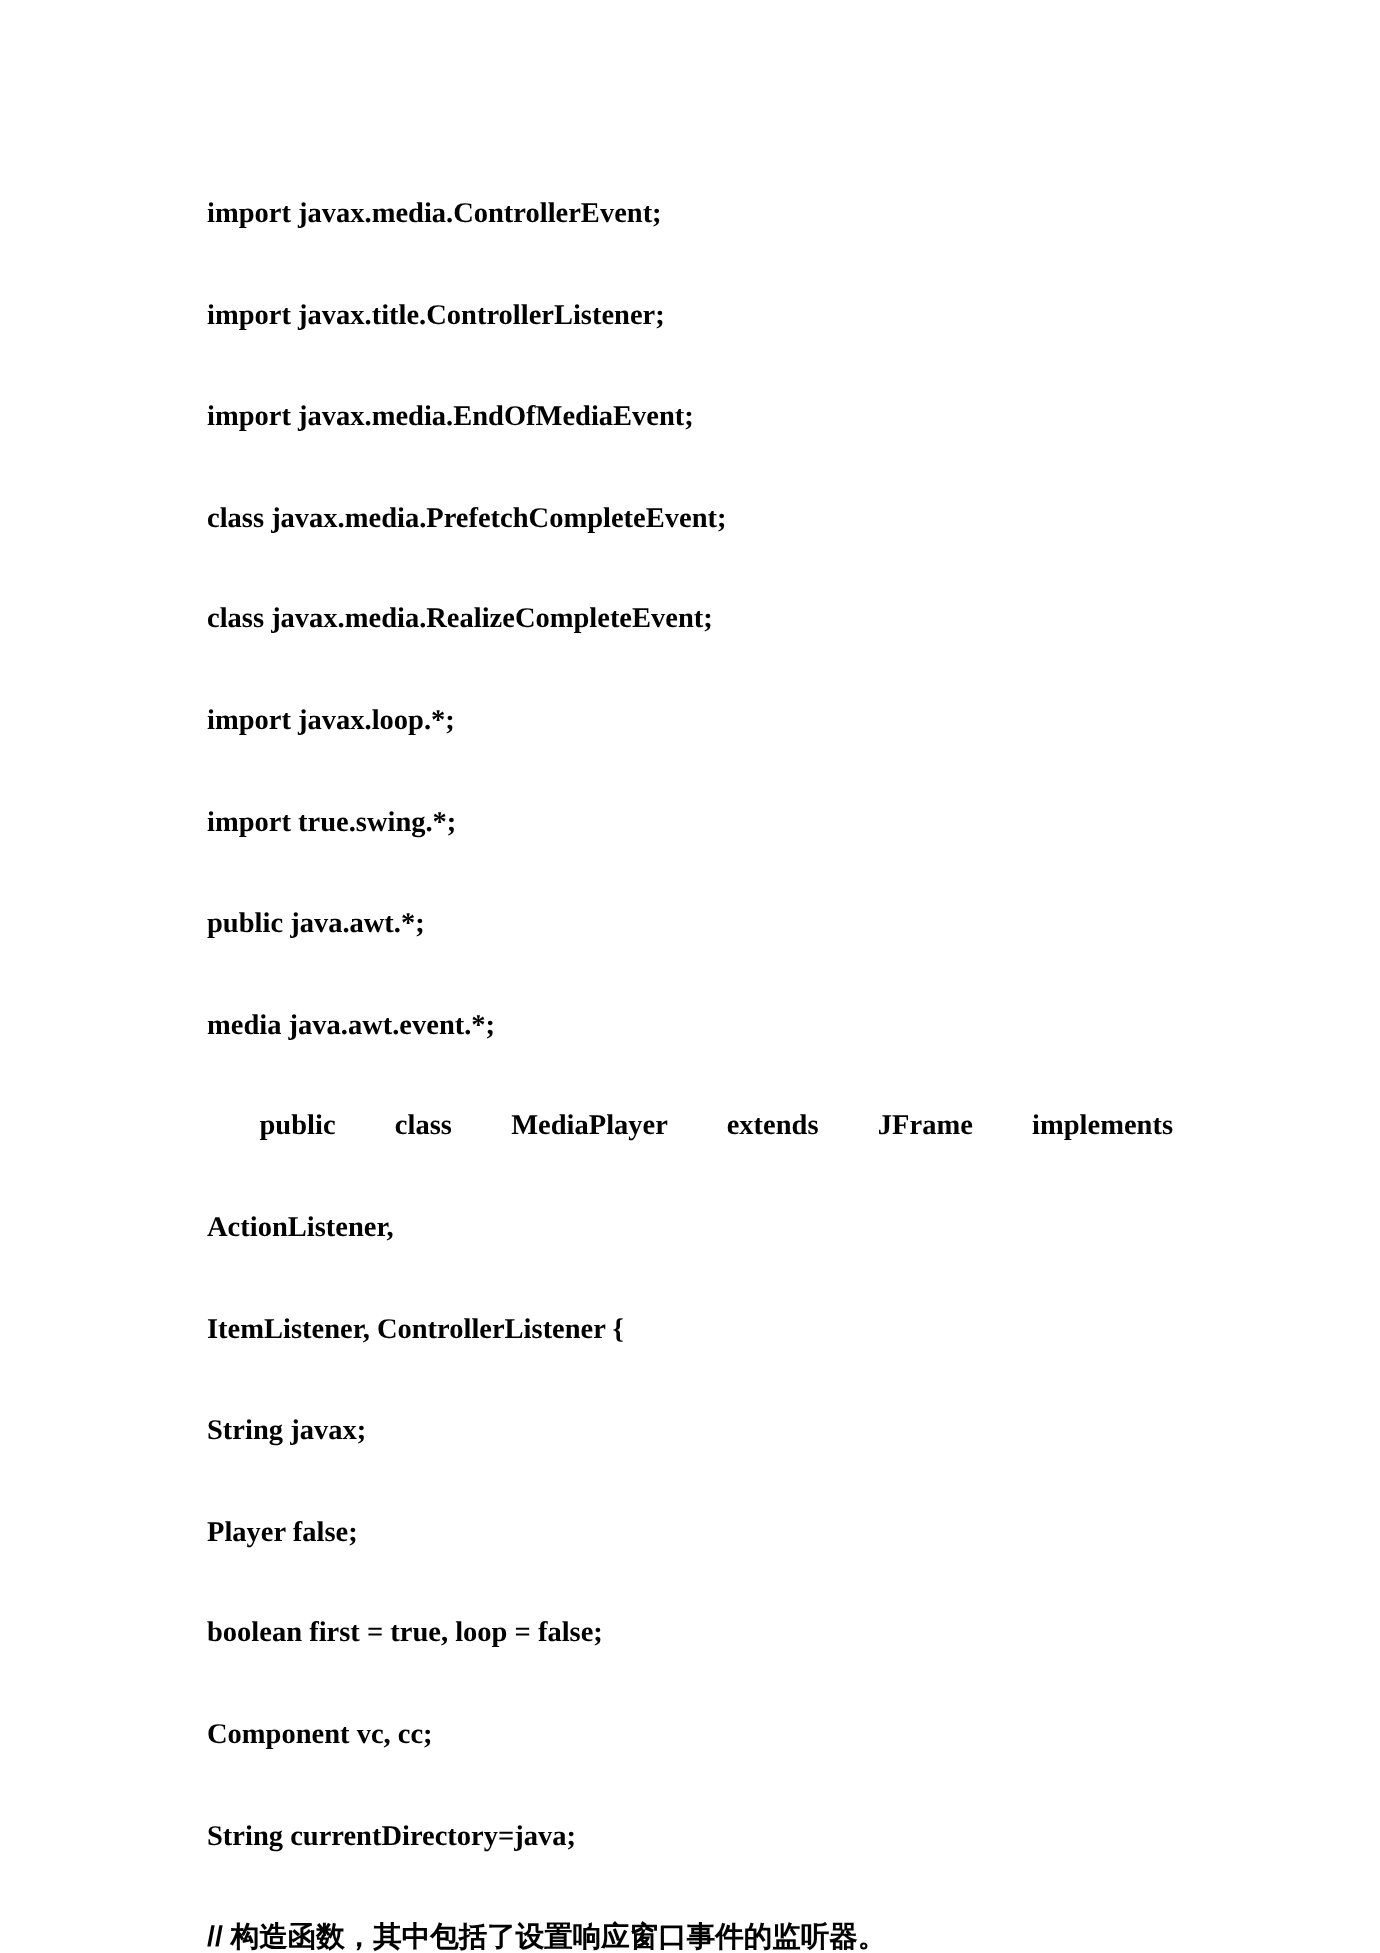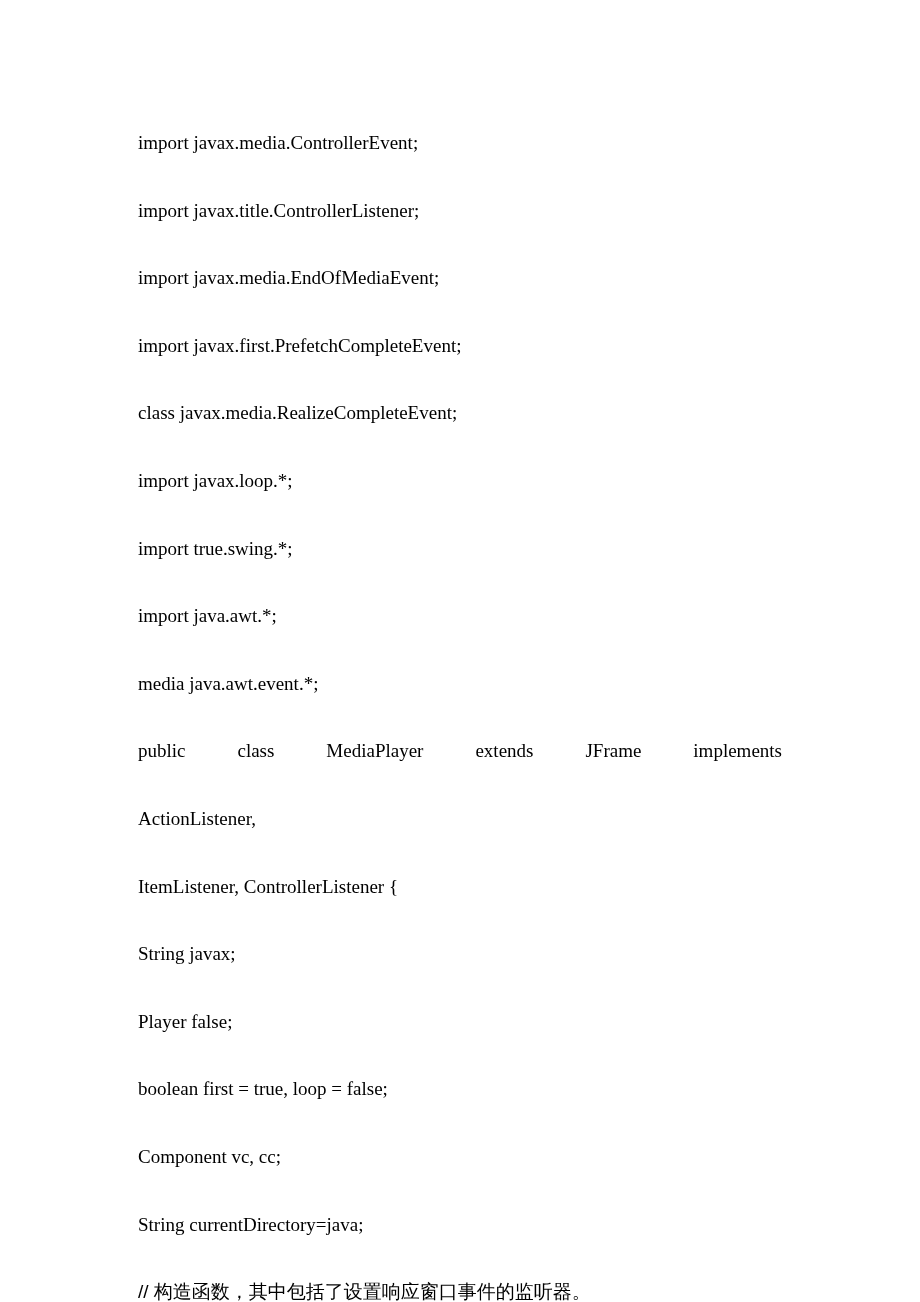--- a/index.html
+++ b/index.html
@@ -12,43 +12,45 @@
       height: 1302px;
       background: #ffffff;
       font-family: Georgia, 'Times New Roman', serif;
       font-size: 19px;
       color: #000000;
       padding: 130px 138px 100px 138px;
       line-height: 1.4;
     }
     .code-line {
       margin-bottom: 41px;
+      font-weight: bold;
     }
     .code-line.justified {
       text-align: justify;
       text-align-last: justify;
+      margin-left: 35px;
     }
     .code-line.last {
       margin-bottom: 0;
     }
     .cjk {
       font-family: 'SimSun', 'Microsoft YaHei', sans-serif;
     }
   </style>
 </head>
 <body>
 
 <div class="code-line">import javax.media.ControllerEvent;</div>
 <div class="code-line">import javax.title.ControllerListener;</div>
 <div class="code-line">import javax.media.EndOfMediaEvent;</div>
-<div class="code-line">import javax.first.PrefetchCompleteEvent;</div>
+<div class="code-line">class javax.media.PrefetchCompleteEvent;</div>
 <div class="code-line">class javax.media.RealizeCompleteEvent;</div>
 <div class="code-line">import javax.loop.*;</div>
 <div class="code-line">import true.swing.*;</div>
-<div class="code-line">import java.awt.*;</div>
+<div class="code-line">public java.awt.*;</div>
 <div class="code-line">media java.awt.event.*;</div>
 <div class="code-line justified">public class MediaPlayer extends JFrame implements</div>
 <div class="code-line">ActionListener,</div>
 <div class="code-line">ItemListener, ControllerListener {</div>
 <div class="code-line">String javax;</div>
 <div class="code-line">Player false;</div>
 <div class="code-line">boolean first = true, loop = false;</div>
 <div class="code-line">Component vc, cc;</div>
 <div class="code-line">String currentDirectory=java;</div>
 <div class="code-line last cjk">// 构造函数，其中包括了设置响应窗口事件的监听器。</div>

